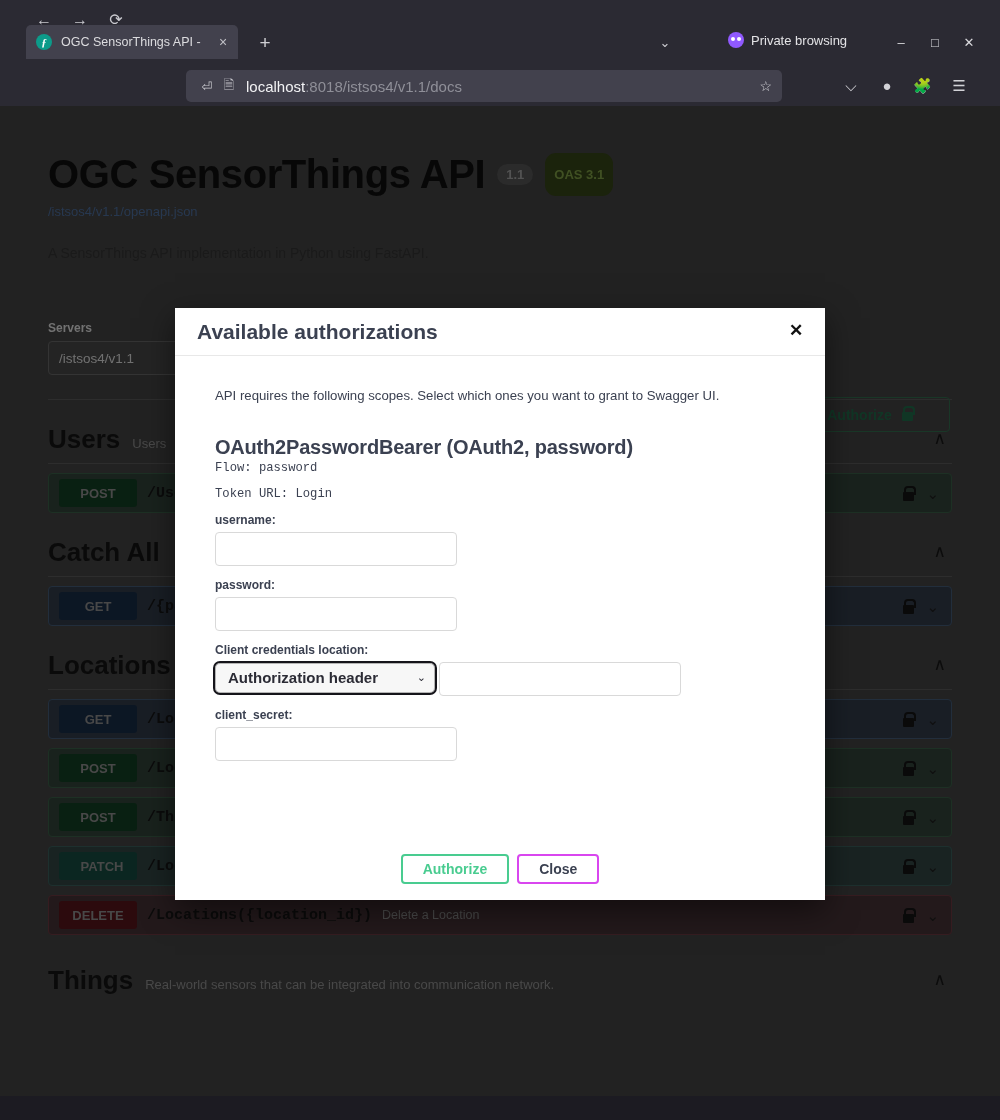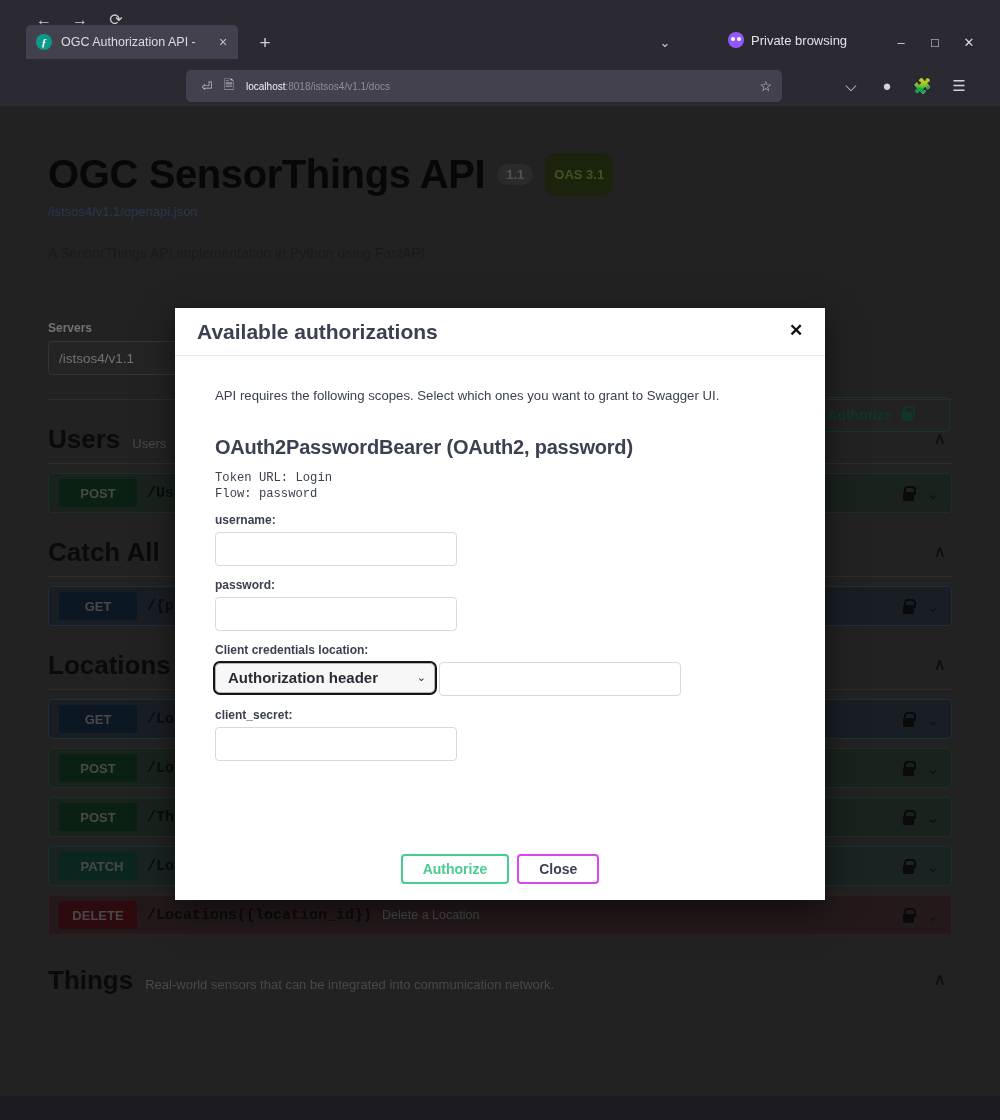--- a/index.html
+++ b/index.html
@@ -94,21 +94,21 @@
     position: absolute; left: 186px; top: 70px;
     width: 596px; height: 32px;
     background: #42414d; border-radius: 5px;
     display: flex; align-items: center; padding: 0 10px;
   }
   .url-shield, .url-page {
     width: 22px; flex: 0 0 auto; text-align: center;
     color: #c4c4ca; font-size: 13px;
   }
   .url-text {
-    margin-left: 6px; font-size: 10px; color: #8f8f98;
+    margin-left: 6px; font-size: 15px; color: #8f8f98;
     white-space: nowrap; flex: 1 1 auto;
   }
   .url-text b { color: #f2f2f4; font-weight: 400; }
   .url-star { color: #d6d6db; font-size: 14px; flex: 0 0 auto; }
   .tool-icon {
     position: absolute; top: 71px; width: 30px; height: 30px;
     text-align: center; line-height: 30px;
     color: #d2d2d7; font-size: 15px;
   }
   .badge-dot {
@@ -319,21 +319,21 @@
   .btn-close     { border: 2px solid #d946ef; color: #3b4151; }
 </style>
 </head>
 <body>
 
 <div id="app">
 
   <div class="chrome-tabbar">
     <div class="tab">
       <div class="favicon">ƒ</div>
-      <div class="tab-title">OGC Authorization API -</div>
+      <div class="tab-title">OGC SensorThings API -</div>
       <div class="tab-close">×</div>
     </div>
     <div class="newtab">+</div>
     <div class="tablist-chevron">⌄</div>
     <div class="private-ind">
       <div class="mask-icon"></div>
       <div class="private-text">Private browsing</div>
     </div>
     <div class="winbtns">
       <div class="winbtn">–</div>
@@ -490,22 +490,22 @@
   <div class="modal">
     <div class="modal-head">
       <div class="modal-title">Available authorizations</div>
       <div class="modal-close">✕</div>
     </div>
 
     <div class="modal-body">
       <div class="scopes-p">API requires the following scopes. Select which ones you want to grant to Swagger UI.</div>
 
       <div class="auth-h">OAuth2PasswordBearer (OAuth2, password)</div>
+      <div class="meta-line second">Flow: password</div>
       <div class="meta-line">Token URL: Login</div>
-      <div class="meta-line second">Flow: password</div>
 
       <div class="field-label">username:</div>
       <input class="field-input" value="" style="">
 
       <div class="field-label">password:</div>
       <input class="field-input" value="" style="">
 
       <div class="field-label">Client credentials location:</div>
       <div class="select-wrap">
         <span class="select-val">Authorization header</span>

